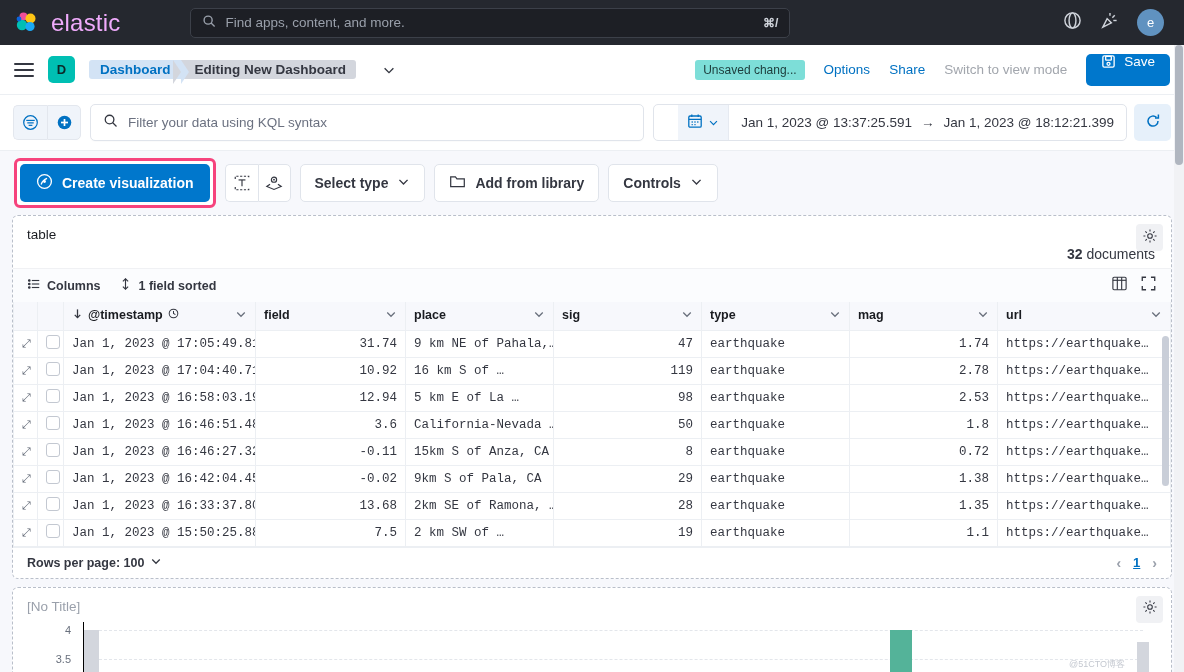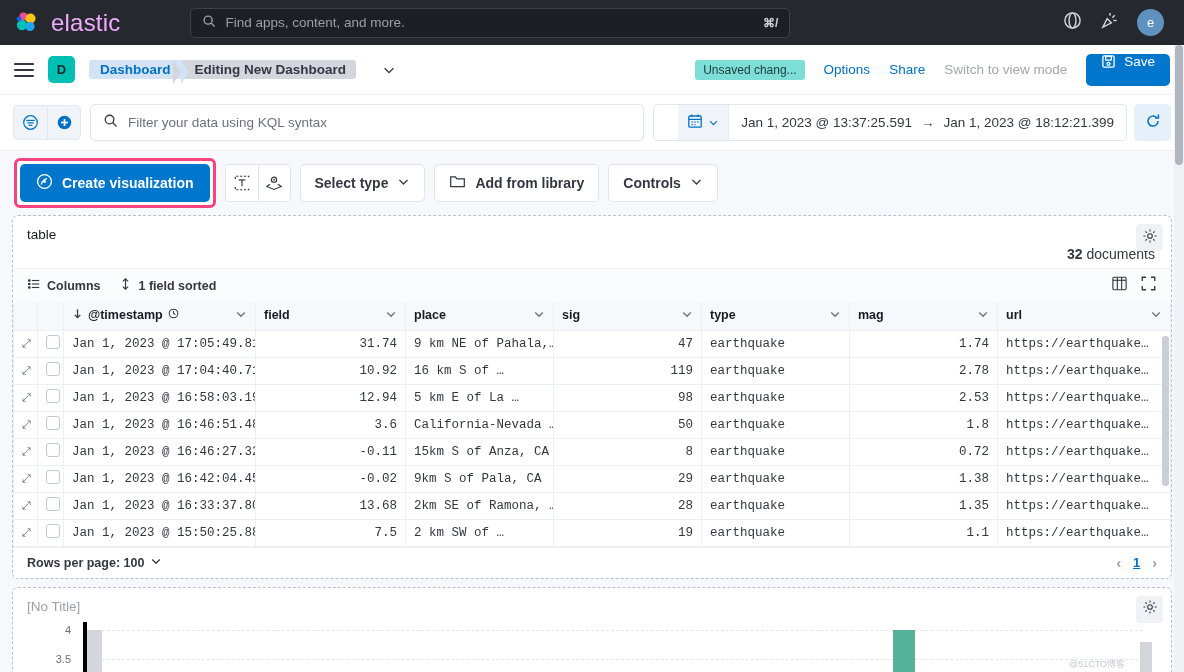--- a/index.html
+++ b/index.html
@@ -232,21 +232,21 @@
   .chart-area {
     position: relative; height: 50px; margin: 4px 14px 0 14px;
   }
   .y-axis {
     position: absolute; left: 0; top: 0; width: 50px; height: 100%;
     font-size: 11px; color: #69707d; text-align: right;
   }
   .y-axis span { position: absolute; right: 6px; }
   .plot {
     position: absolute; left: 56px; right: 14px; top: 0; bottom: 0;
-    border-left: 4px solid #000000;
+    border-left: 1px solid #000000;
   }
   .gridline {
     position: absolute; left: 0; right: 0; height: 0;
     border-top: 1px dashed #e3e6eb;
   }
   .bar { position: absolute; bottom: 0; }
   .wm {
     position: absolute; right: 18px; bottom: 1px;
     font-size: 9px; color: #c4c8d0;
   }

